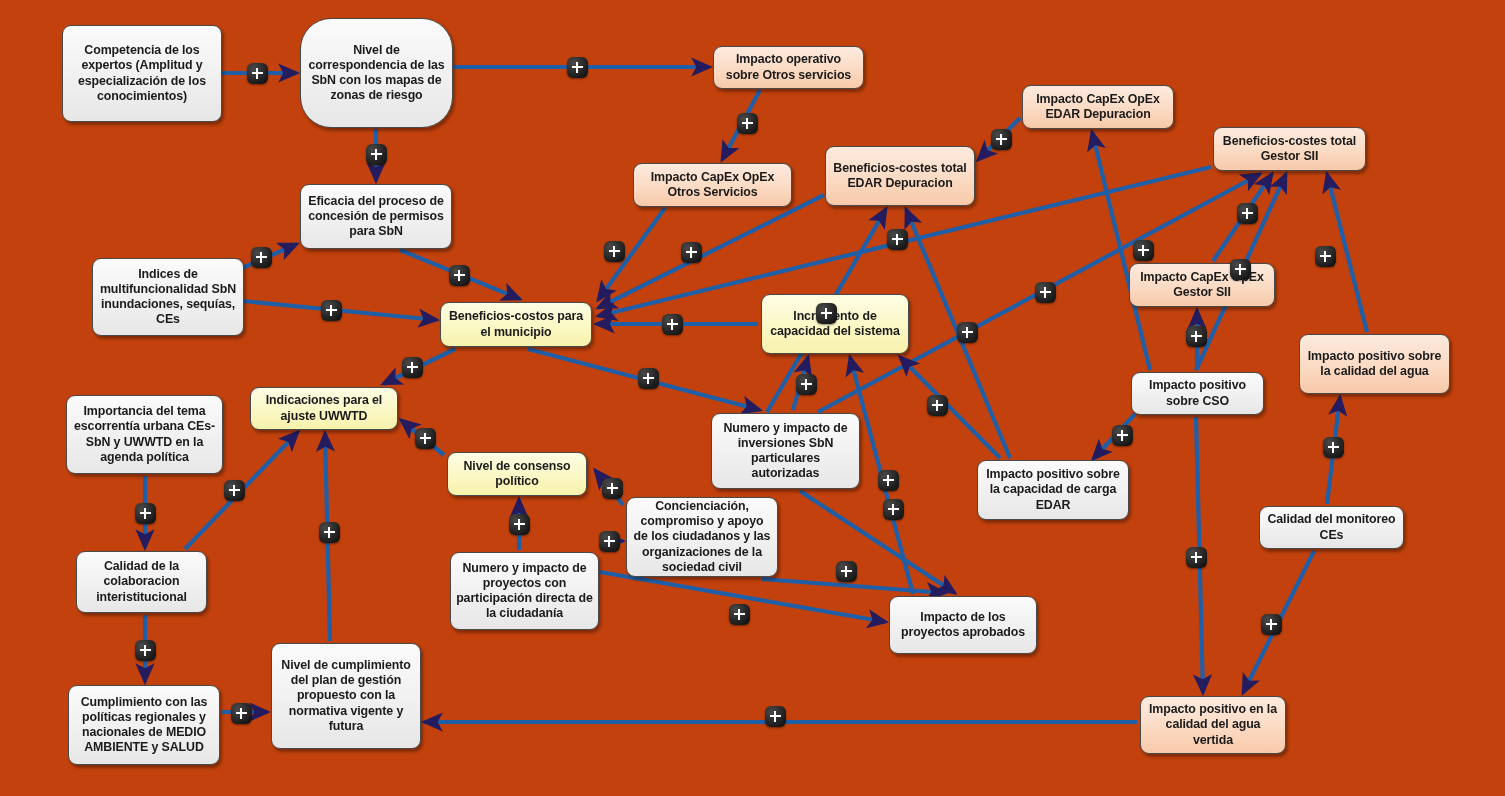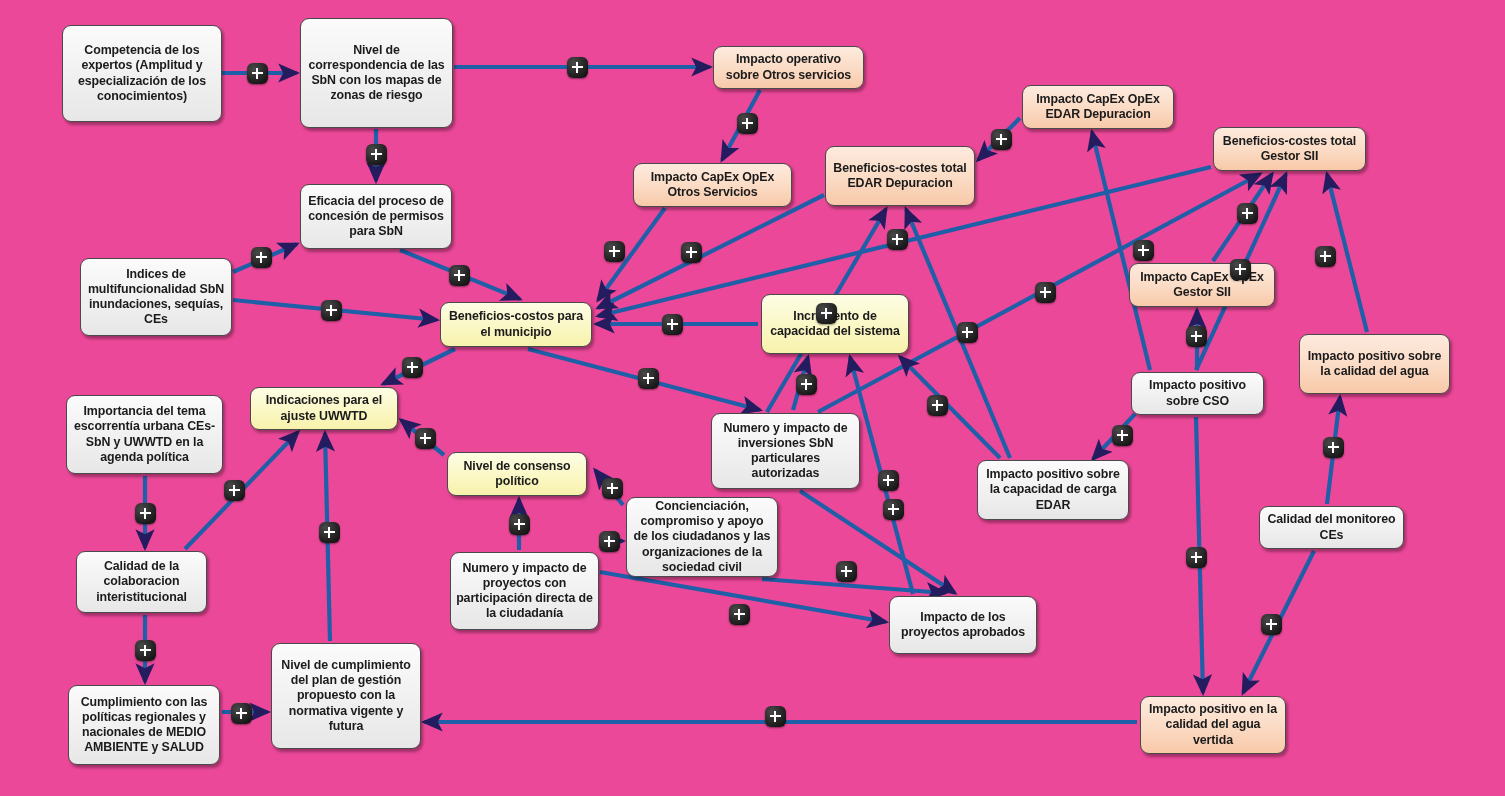--- a/index.html
+++ b/index.html
@@ -8,21 +8,21 @@
     padding: 0;
     background: #ffffff;
   }
   body {
     font-family: "Liberation Sans", sans-serif;
   }
   #canvas {
     position: relative;
     width: 1505px;
     height: 796px;
-    background: #ec4899;
+    background: #c2410c;
     overflow: hidden;
   }
   #edge-layer {
     position: absolute;
     left: 0;
     top: 0;
     width: 1505px;
     height: 796px;
   }
   .node {
@@ -133,42 +133,42 @@
         <path d="M 1196,417 L 1203,693" fill="none" stroke="#1f5fa8" stroke-width="4.2" stroke-linecap="butt" marker-end="url(#ah)"></path>
         <path d="M 1327,504 L 1340,397" fill="none" stroke="#1f5fa8" stroke-width="4.2" stroke-linecap="butt" marker-end="url(#ah)"></path>
         <path d="M 1314,551 L 1243,693" fill="none" stroke="#1f5fa8" stroke-width="4.2" stroke-linecap="butt" marker-end="url(#ah)"></path>
       </g>
   </svg>
 
   <div id="nodes-group">
       <div class="node grey" style="left: 62px; top: 25px; width: 160px; height: 97px;">
         <span>Competencia de los expertos (Amplitud y especialización de los conocimientos)</span>
       </div>
-      <div class="node grey" style="left: 300px; top: 18px; width: 153px; height: 110px;">
+      <div class="node grey" style="left: 300px; top: 18px; width: 153px; height: 110px; border-radius: 31px;">
         <span>Nivel de correspondencia de las SbN con los mapas de zonas de riesgo</span>
       </div>
       <div class="node orange" style="left: 713px; top: 46px; width: 151px; height: 43px;">
         <span>Impacto operativo sobre Otros servicios</span>
       </div>
       <div class="node orange" style="left: 1022px; top: 85px; width: 152px; height: 44px;">
         <span>Impacto CapEx OpEx EDAR Depuracion</span>
       </div>
       <div class="node orange" style="left: 1213px; top: 127px; width: 153px; height: 44px;">
         <span>Beneficios-costes total  Gestor SII</span>
       </div>
       <div class="node orange" style="left: 633px; top: 163px; width: 159px; height: 44px;">
         <span>Impacto CapEx OpEx Otros Servicios</span>
       </div>
       <div class="node orange" style="left: 825px; top: 146px; width: 150px; height: 60px;">
         <span>Beneficios-costes total  EDAR Depuracion</span>
       </div>
       <div class="node grey" style="left: 300px; top: 184px; width: 152px; height: 65px;">
         <span>Eficacia del proceso de concesión de permisos para SbN</span>
       </div>
-      <div class="node grey" style="left: 80px; top: 258px; width: 152px; height: 78px;">
+      <div class="node grey" style="left: 92px; top: 258px; width: 152px; height: 78px;">
         <span>Indices de multifuncionalidad SbN inundaciones, sequías, CEs</span>
       </div>
       <div class="node orange" style="left: 1129px; top: 263px; width: 146px; height: 44px;">
         <span>Impacto CapEx OpEx Gestor SII</span>
       </div>
       <div class="node yellow" style="left: 440px; top: 302px; width: 152px; height: 45px;">
         <span>Beneficios-costos para el municipio</span>
       </div>
       <div class="node yellow" style="left: 761px; top: 294px; width: 148px; height: 60px;">
         <span>Incremento de capacidad del sistema</span>

